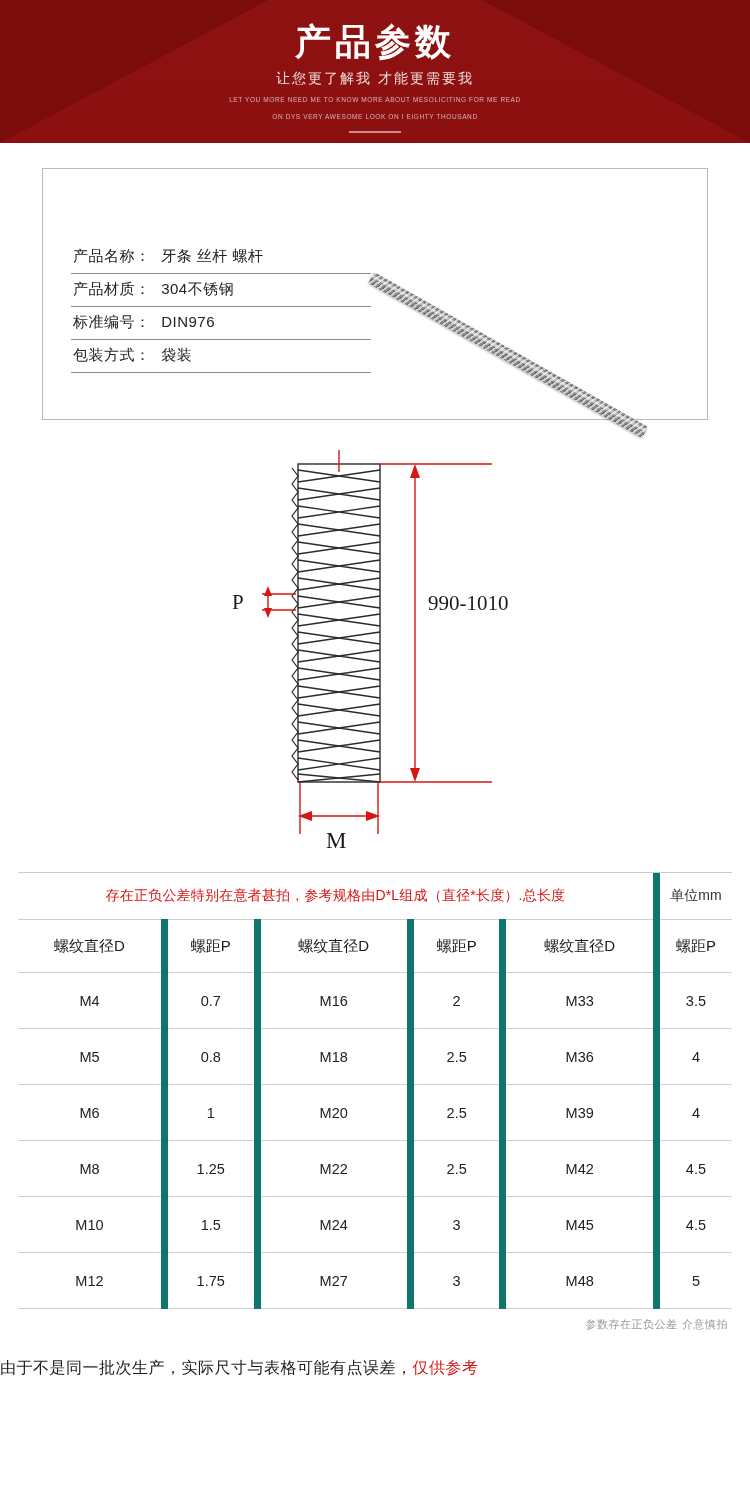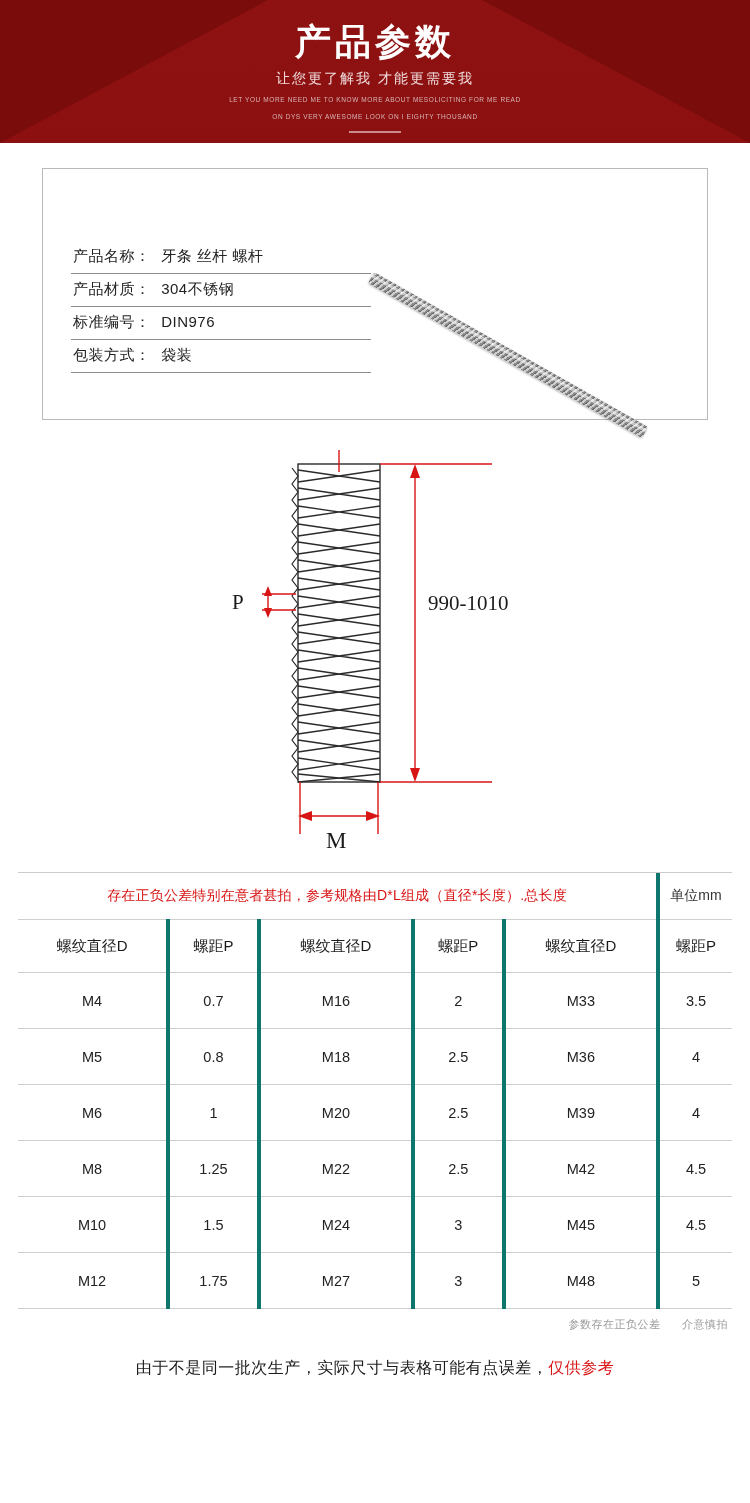--- a/index.html
+++ b/index.html
@@ -147,21 +147,21 @@
     border-top: 1px solid #cccccc;
   }
   table.spec {
     width: 100%;
     border-collapse: collapse;
     font-size: 14.5px;
     color: #222;
   }
   table.spec td, table.spec th {
     border-bottom: 1px solid #cfcfcf;
-    border-right: 4px solid #0f766e;
+    border-right: 7px solid #0f766e;
     text-align: center;
     font-weight: normal;
     padding: 0;
     height: 55px;
     vertical-align: middle;
   }
   table.spec td:last-child, table.spec th:last-child { border-right: none; }
   table.spec tr.note-row td {
     height: 46px;
   }
@@ -180,26 +180,26 @@
     color: #1a1a1a;
     height: 52px;
   }
   .sub-note {
     margin: 8px 22px 0 0;
     text-align: right;
     font-size: 11px;
     color: #9a9a9a;
     letter-spacing: 0.5px;
   }
-  .sub-note span { margin-left: 18px; }
+  .sub-note span { margin-left: 1px; }
 
   .bottom-note {
     margin-top: 26px;
     padding-bottom: 26px;
-    text-align: center;
+    text-align: left;
     font-size: 16px;
     color: #1a1a1a;
     letter-spacing: 0.5px;
   }
   .bottom-note .em {
     color: #d81515;
   }
   .dim-label {
     font-family: "Liberation Serif", serif;
   }

